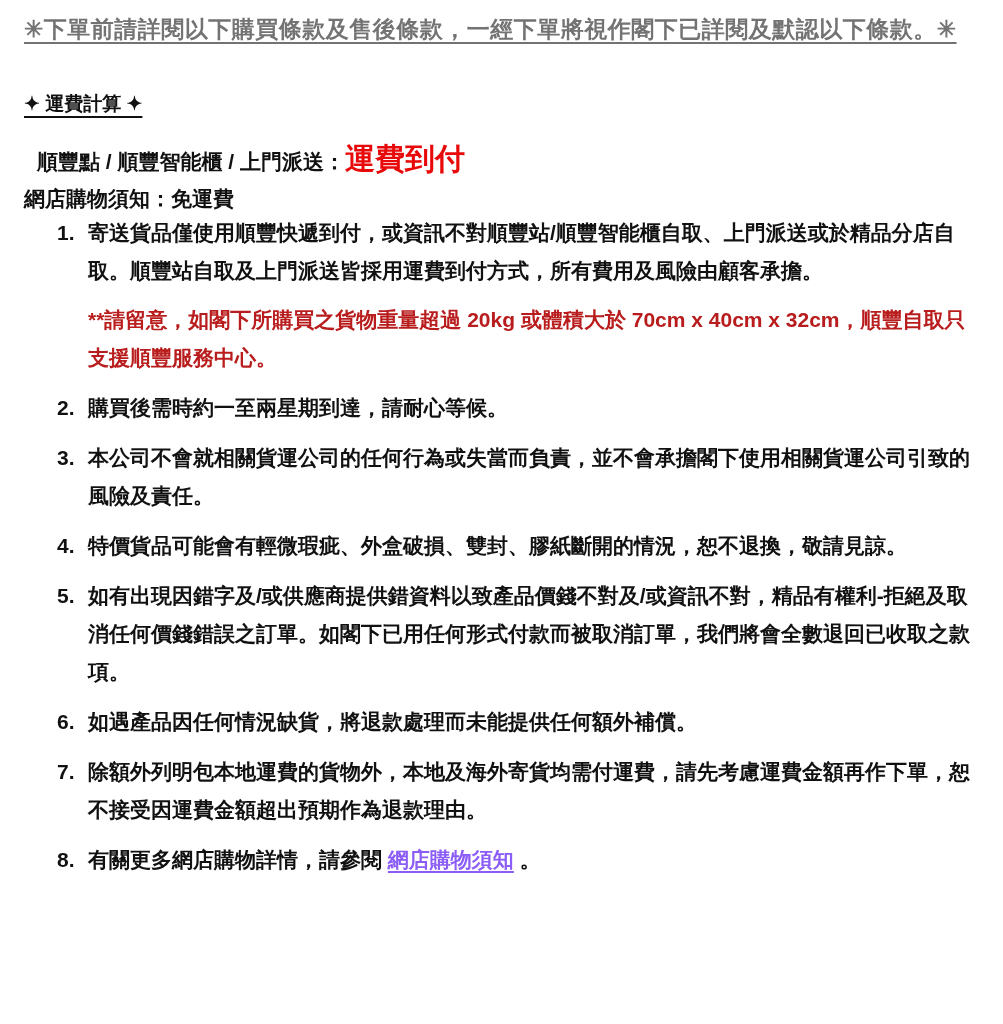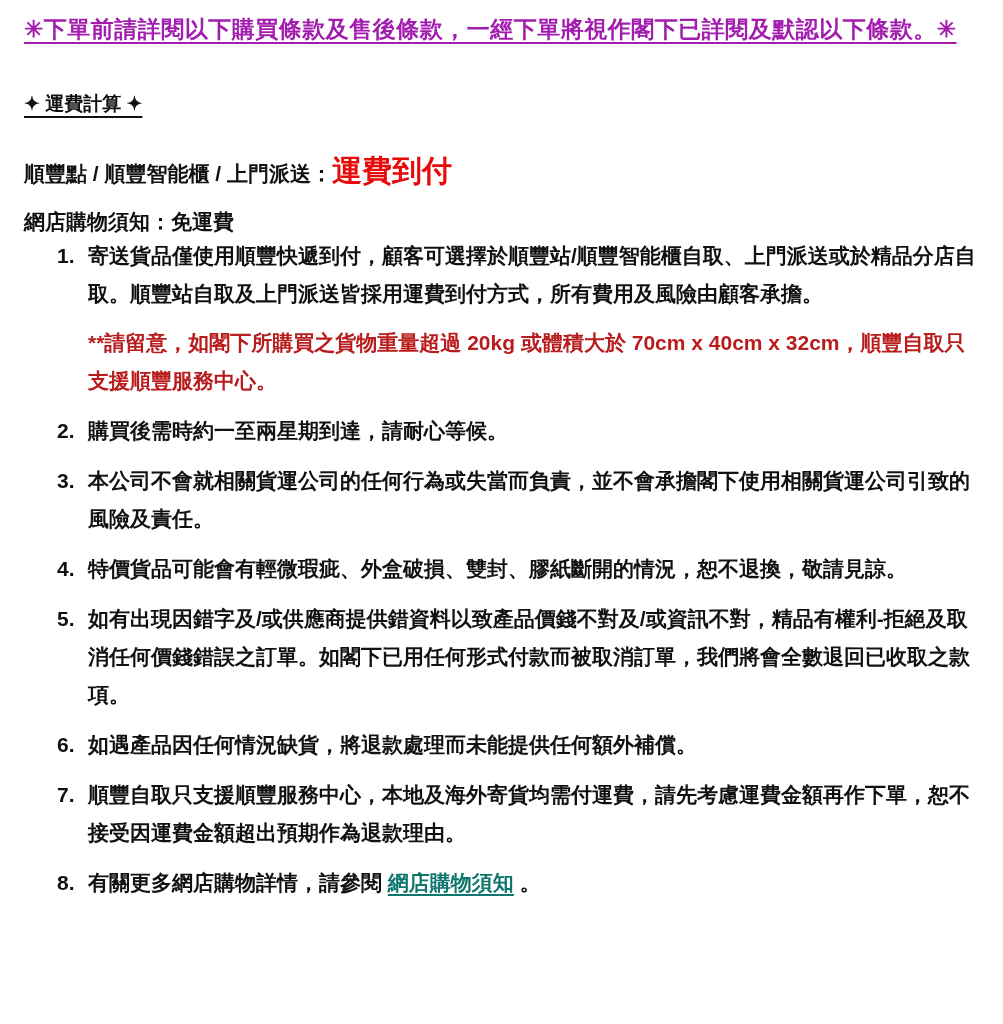--- a/index.html
+++ b/index.html
@@ -6,21 +6,21 @@
   html, body { background: #ffffff; }
   body {
     width: 1003px;
     font-family: "Liberation Sans", sans-serif;
     font-weight: bold;
     color: #111111;
   }
   .page { padding: 14px 22px 26px 24px; }
 
   .banner {
-    color: #a21caf;
+    color: #737373;
     font-size: 23px;
     letter-spacing: 0.5px;
     text-decoration: underline;
     text-decoration-thickness: 2px;
     text-underline-offset: 5px;
     margin-bottom: 46px;
     white-space: nowrap;
   }
 
   .heading {
@@ -29,21 +29,22 @@
     text-decoration: underline;
     text-decoration-thickness: 2px;
     text-underline-offset: 6px;
     margin-bottom: 30px;
   }
   .heading-terms { margin-top: 64px; margin-bottom: 26px; }
 
   .ship-line {
     font-size: 21px;
     margin-bottom: 10px;
-    line-height: 47px;
+    line-height: 24px;
+    margin-left: 13px;
   }
   .big-red {
     color: #e80a0a;
     font-size: 30px;
   }
   .ship-line2 {
     font-size: 21px;
     line-height: 30px;
   }
 
@@ -58,21 +59,21 @@
   .li-body { flex: 1; }
   .u {
     text-decoration-thickness: 2px;
     text-underline-offset: 4px;
   }
   .li-note {
     color: #b91c1c;
     margin-top: 11px;
   }
   a.guide-link {
-    color: #0f766e;
+    color: #8b5cf6;
     text-decoration: underline;
     text-decoration-thickness: 2px;
     text-underline-offset: 4px;
     cursor: pointer;
   }
 </style>
 </head>
 <body>
 
 <div class="page">
@@ -84,21 +85,21 @@
   <p class="ship-line"><span>順豐點 / 順豐智能櫃 / 上門派送：</span><span class="big-red">運費到付</span></p>
 
   <p class="ship-line2">網店購物須知：免運費</p>
 
 
   <ol class="terms-list">
 
     <li>
       <span class="num">1.</span>
       <div class="li-body">
-        <p class="li-text"><span>寄送貨品僅使用順豐快遞到付，顧客可選擇於</span><span class="u">順豐站/順豐智能櫃自取</span><span>、</span><span class="u">上門派送</span><span>或於</span><span class="u">精品分店自取</span><span>。順豐站自取及上門派送皆採用運費到付方式，所有費用及風險由顧客承擔。</span></p>
+        <p class="li-text"><span>寄送貨品僅使用順豐快遞到付，或資訊不對</span><span class="u">順豐站/順豐智能櫃自取</span><span>、</span><span class="u">上門派送</span><span>或於</span><span class="u">精品分店自取</span><span>。順豐站自取及上門派送皆採用運費到付方式，所有費用及風險由顧客承擔。</span></p>
         <p class="li-note">**請留意，如閣下所購買之貨物重量超過 20kg 或體積大於 70cm x 40cm x 32cm，順豐自取只支援順豐服務中心。</p>
       </div>
     </li>
 
     <li>
       <span class="num">2.</span>
       <div class="li-body">
           <p class="li-text">購買後需時約一至兩星期到達，請耐心等候。</p>
         </div>
     </li>
@@ -127,21 +128,21 @@
     <li>
       <span class="num">6.</span>
       <div class="li-body">
           <p class="li-text">如遇產品因任何情況缺貨，將退款處理而未能提供任何額外補償。</p>
         </div>
     </li>
 
     <li>
       <span class="num">7.</span>
       <div class="li-body">
-          <p class="li-text">順豐自取只支援順豐服務中心，本地及海外寄貨均需付運費，請先考慮運費金額再作下單，恕不接受因運費金額超出預期作為退款理由。</p>
+          <p class="li-text">除額外列明包本地運費的貨物外，本地及海外寄貨均需付運費，請先考慮運費金額再作下單，恕不接受因運費金額超出預期作為退款理由。</p>
         </div>
     </li>
 
     <li>
       <span class="num">8.</span>
       <div class="li-body">
         <p class="li-text"><span>有關更多網店購物詳情，請參閱 </span><a class="guide-link">網店購物須知</a><span> 。</span></p>
       </div>
     </li>
 

